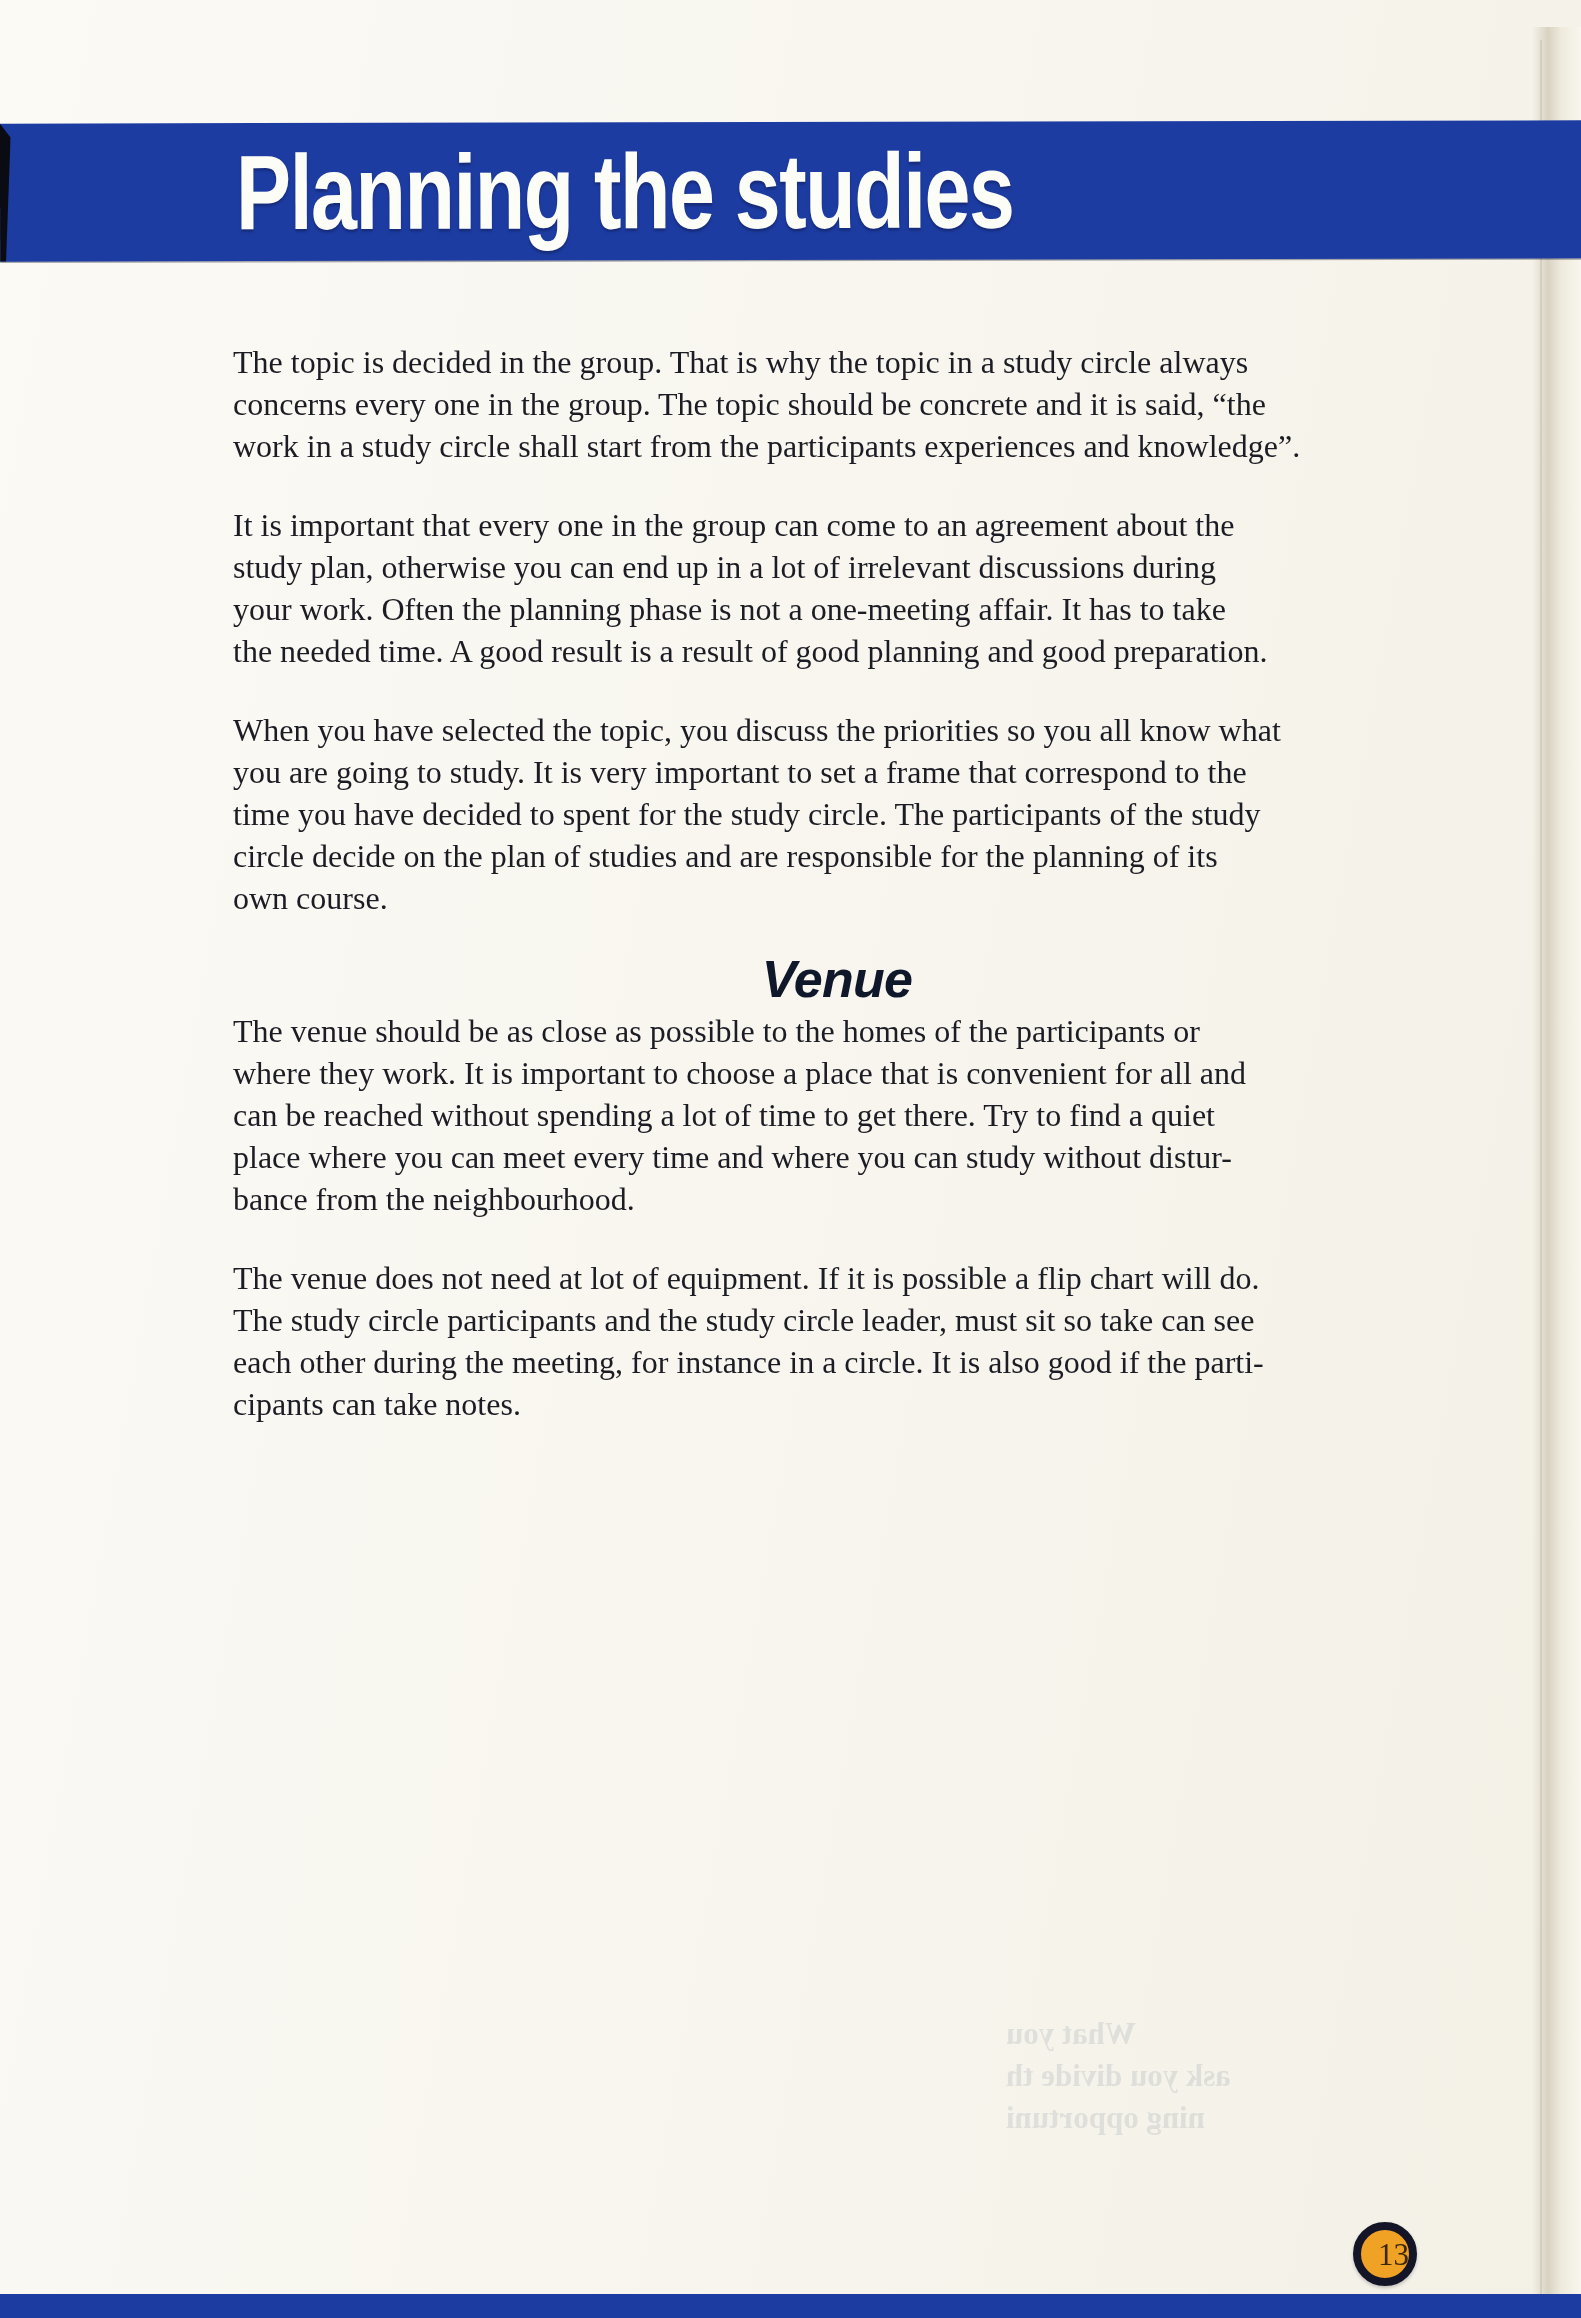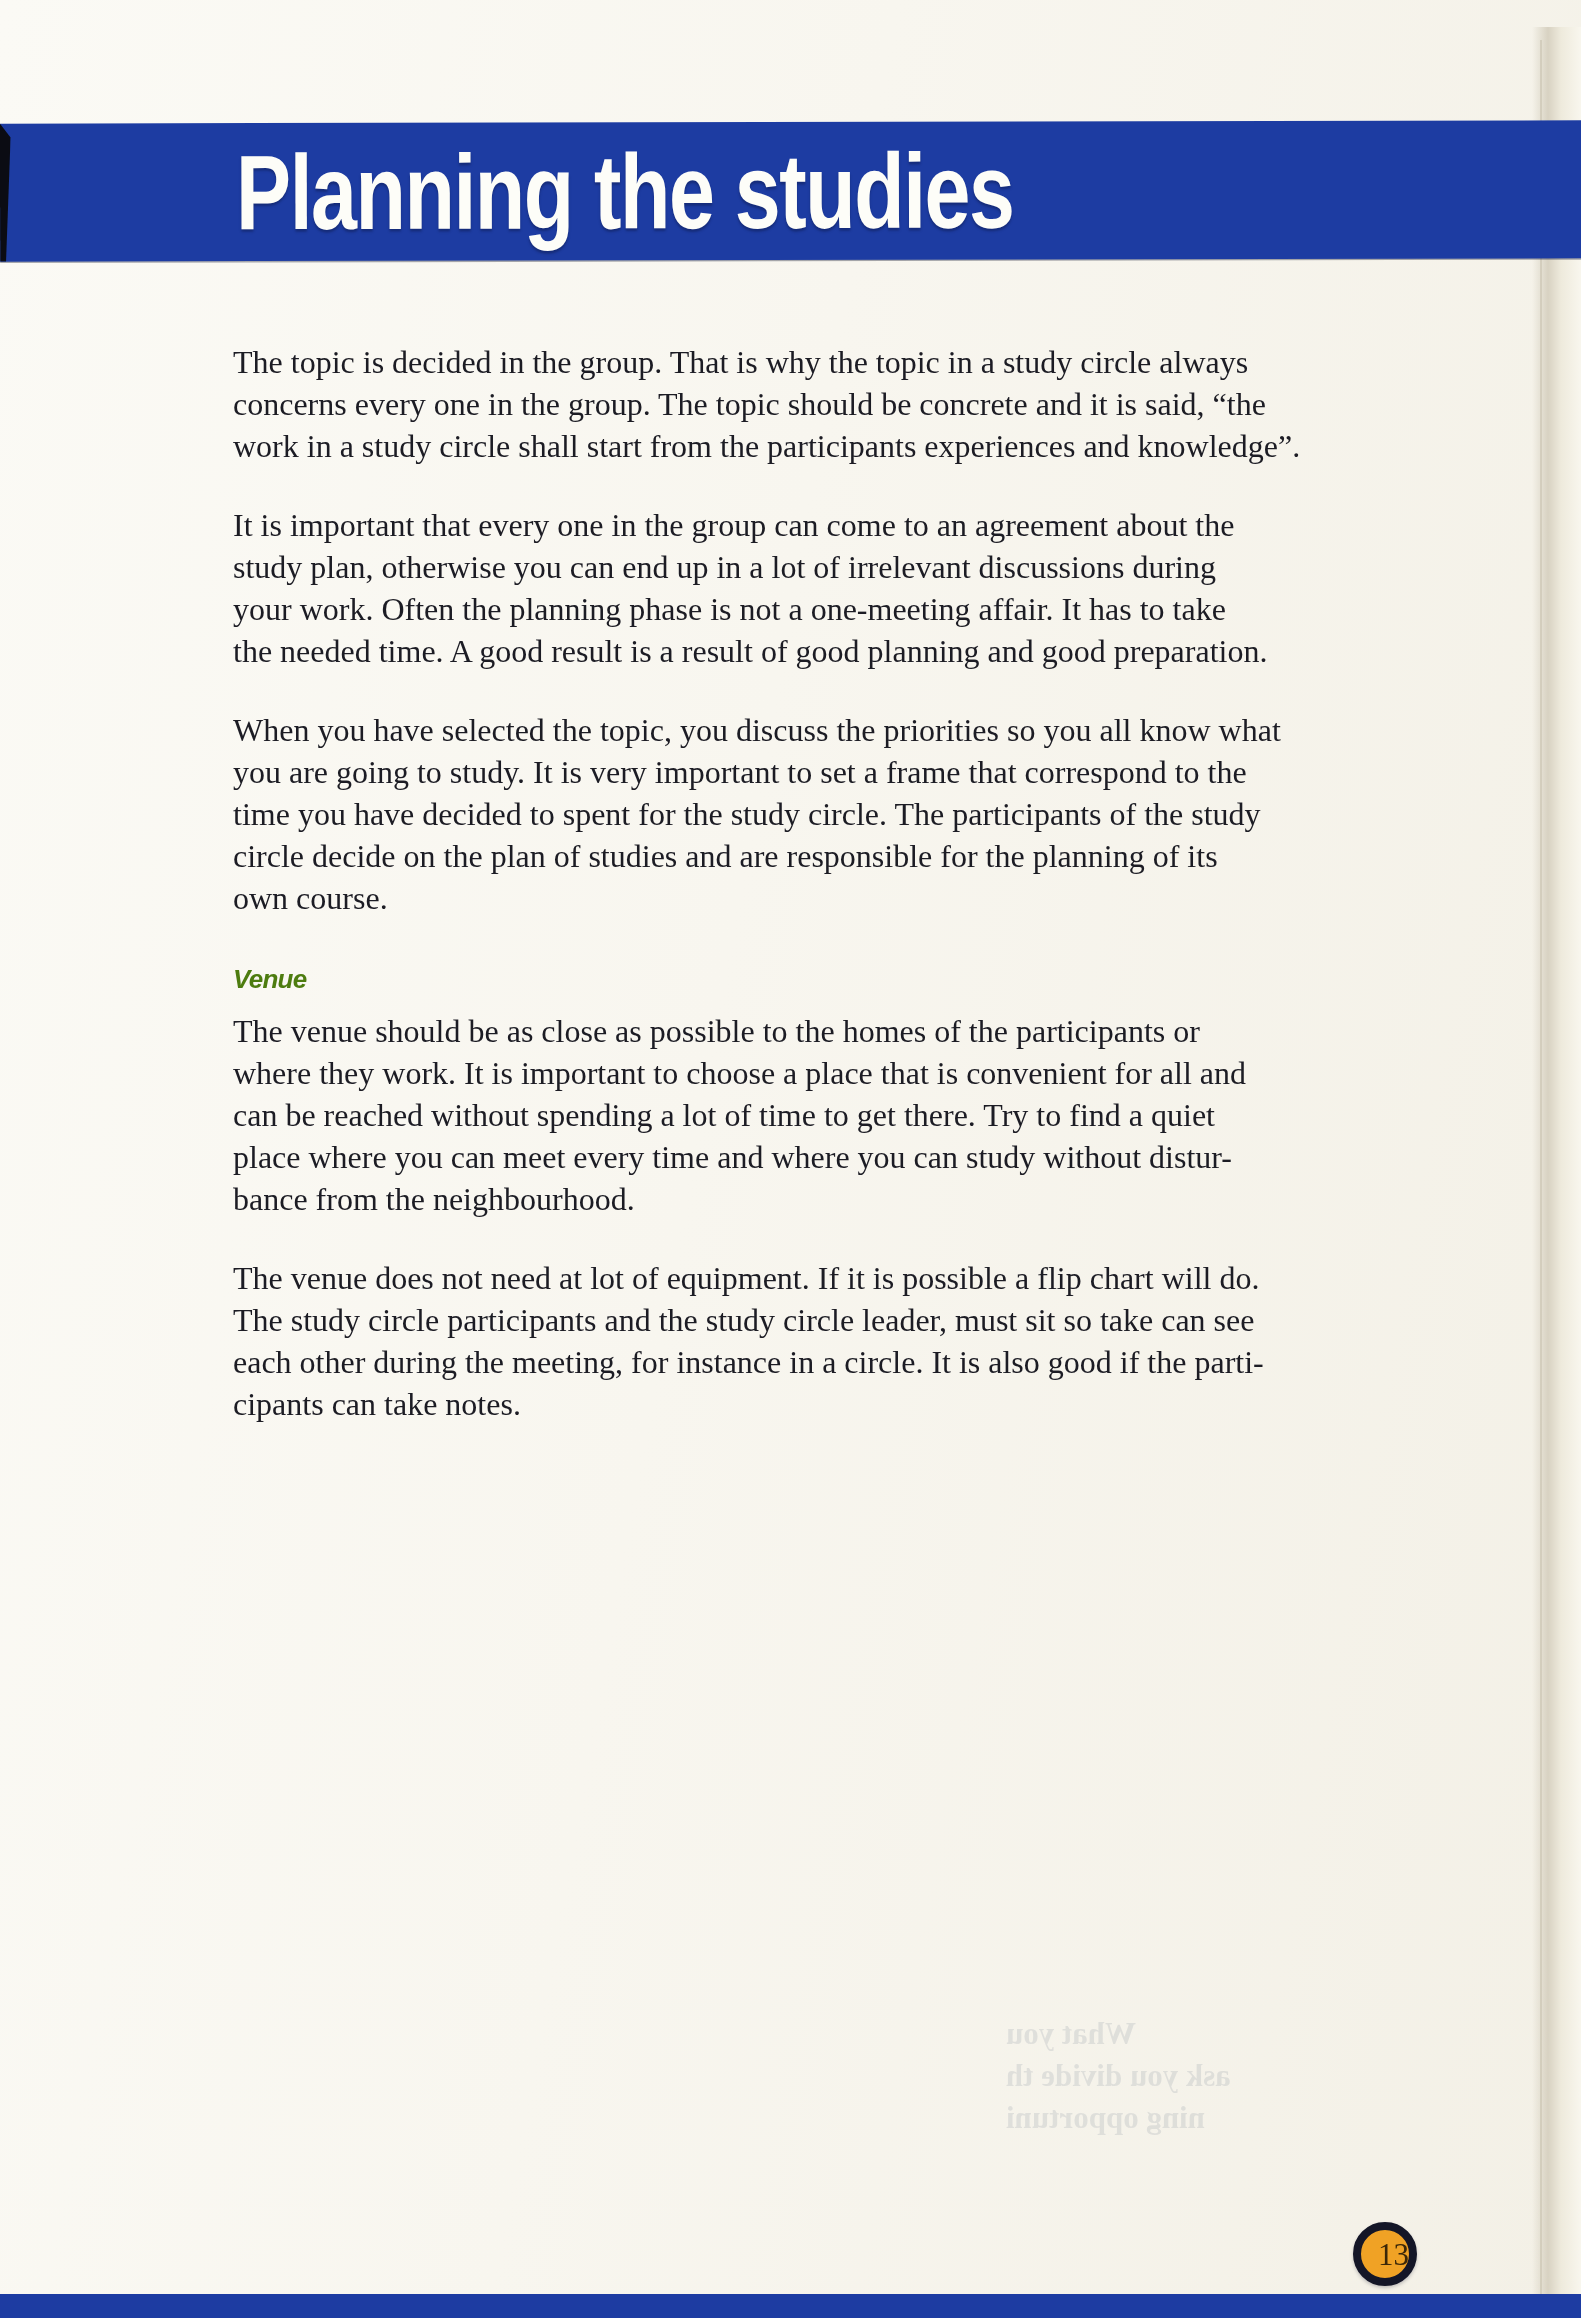--- a/index.html
+++ b/index.html
@@ -54,23 +54,24 @@
   }
   .para {
     margin:7px 0 37px 0;
     white-space:pre;
   }
   .subheading {
     margin:0 0 5.4px 0;
     font-family:"Liberation Sans", sans-serif;
     font-style:italic;
     font-weight:bold;
-    font-size:26px; line-height:47px;
-    color:#4d7c0f;
+    font-size:52px; line-height:47px;
+    color:#0f172a;
     letter-spacing:-0.7px;
+    text-align:center;
   }
 
   
   .ghost {
     position:absolute; left:1006px; top:2013px; width:376px;
     transform: scaleX(-1);
     text-align:right;
     font-weight:bold;
     font-size:31px; line-height:42px;
     color:#4d5d77;

